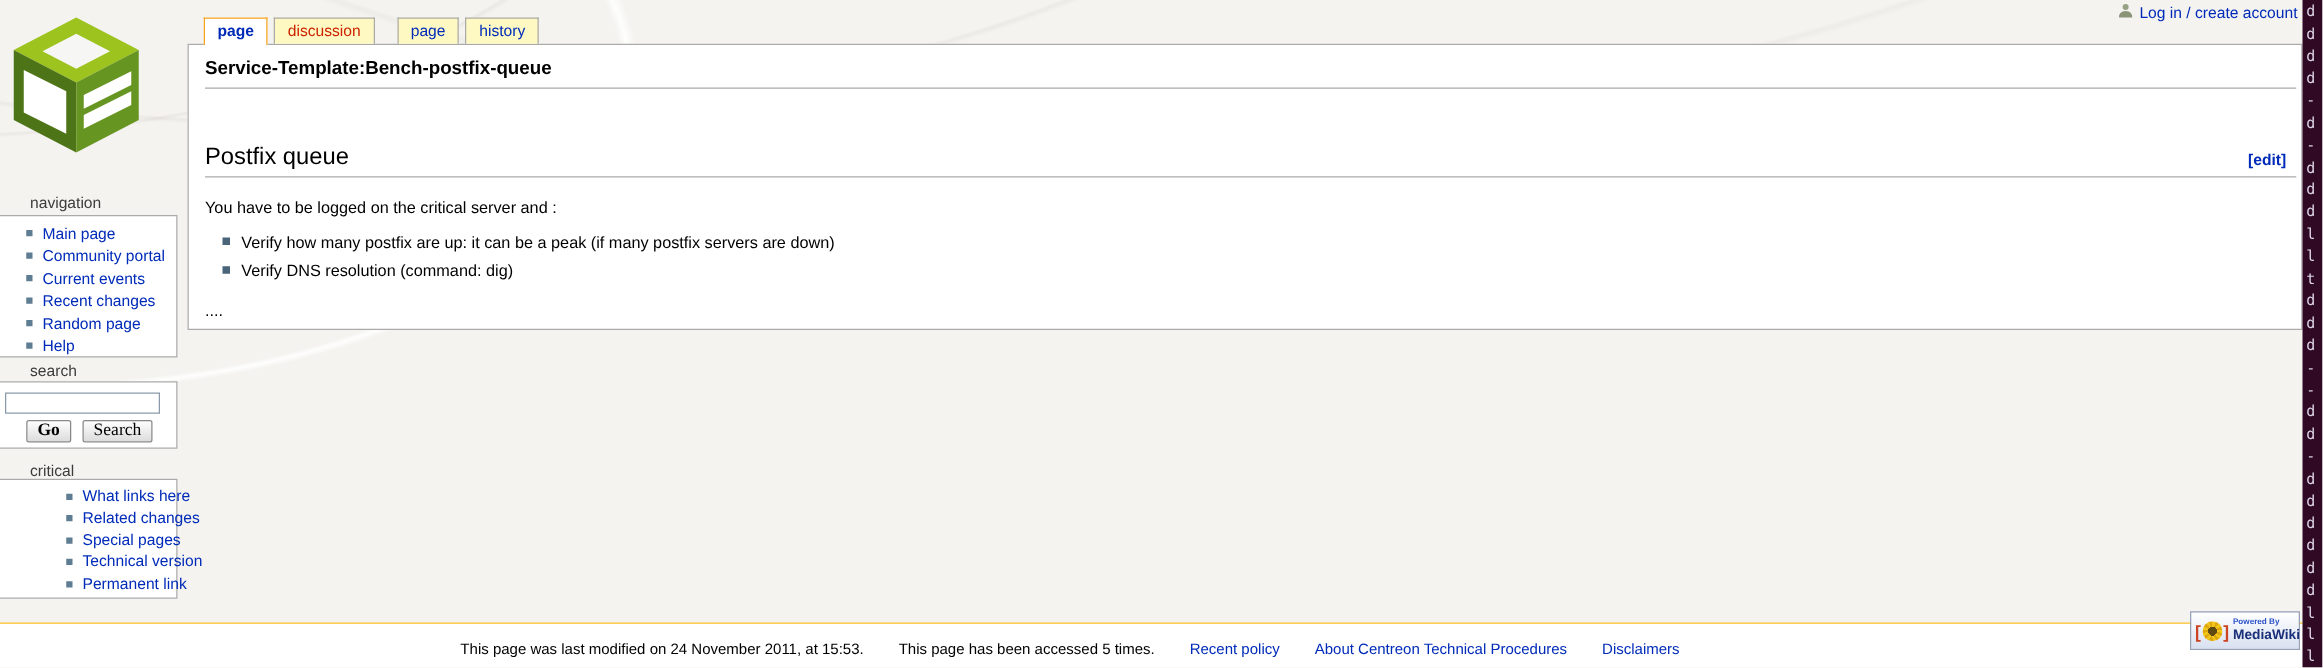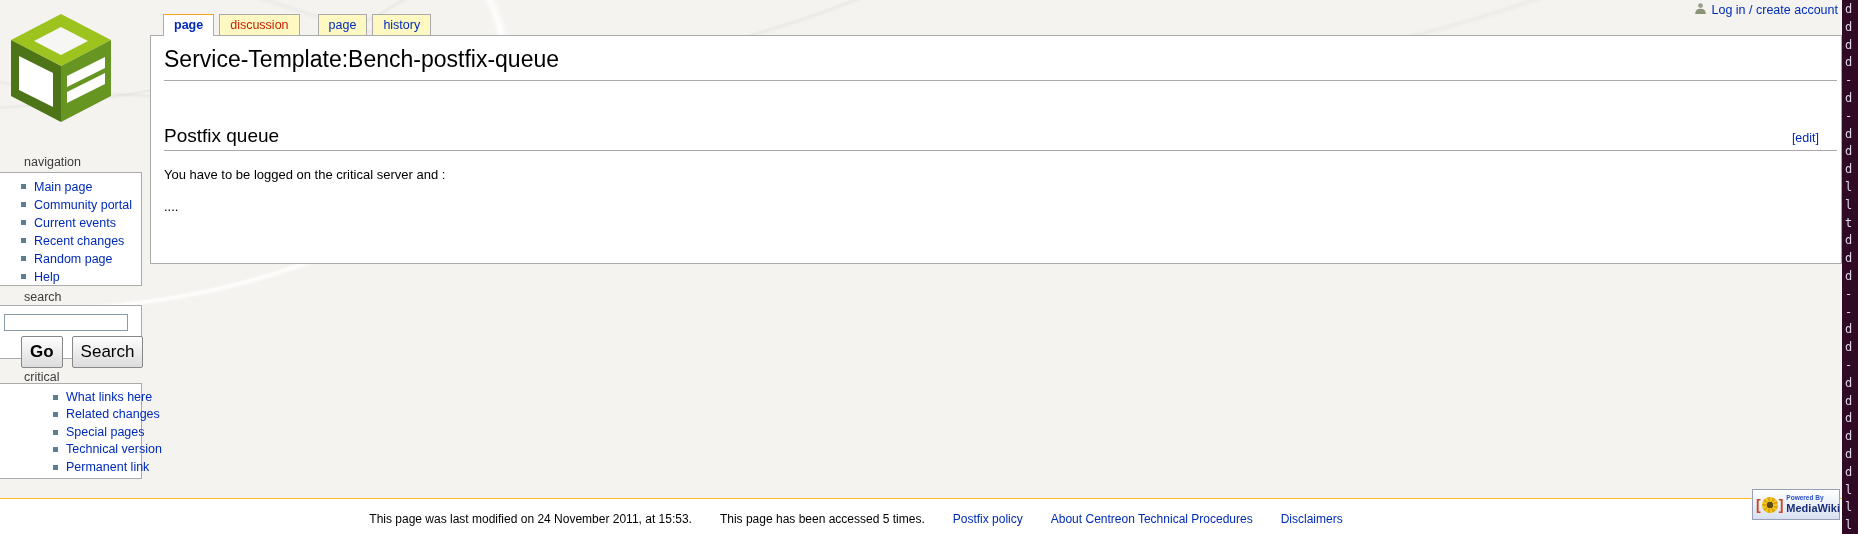--- a/index.html
+++ b/index.html
@@ -34,23 +34,23 @@
   }
   .tab.selected { background:#fff; border-color:var(--tab-active-border,#f6a41e); font-weight:bold; height:22px; margin-bottom:-1px; z-index:4; }
   .tab.new { color:var(--new-link,#cc2200); }
   .tab.gap-before { margin-left:13px; }
 
   
   #content {
     position:absolute; left:150px; top:35px; width:1692px; height:229px;
     background:#fff; border:1px solid #aaa; padding:0 4px 0 13px; z-index:2;
   }
-  #page-title { font-size:23px; font-weight:normal; margin:10px 0 0; padding-bottom:6px; border-bottom:1px solid #aaa; line-height:1.2; }
+  #page-title { font-size:15px; font-weight:bold; margin:10px 0 0; padding-bottom:6px; border-bottom:1px solid #aaa; line-height:1.2; }
   #content h2 { font-size:19px; font-weight:normal; margin:45px 0 16px; padding-bottom:4px; border-bottom:1px solid #aaa; position:relative; line-height:1.1; }
-  .editsection { position:absolute; right:18px; bottom:5px; font-size:12.5px; font-weight:normal; }
+  .editsection { position:absolute; right:8px; bottom:5px; font-size:12.5px; font-weight:bold; }
   .body-text { font-size:13px; line-height:15px; }
   p.intro { margin:11px 0 13px; }
   ul.body-list { list-style:none; margin:10px 0 0 14px; padding:0; }
   ul.body-list li { position:relative; padding-left:15px; margin-bottom:8px; }
   ul.body-list li::before { content:""; position:absolute; left:0; top:4px; width:6px; height:6px; background:#4a657a; }
   p.outro { margin:17px 0 0; }
 
   
   .portlet-label { position:absolute; left:1px; font-size:12.5px; color:#3c3c3c; z-index:2;margin-left:23px; }
   #nav-label { top:155px; }
@@ -63,21 +63,21 @@
   .portlet-box ul { list-style:none; margin:0; padding:5px 0 4px 47px; }
   .portlet-box li { position:relative; font-size:12.5px; line-height:18px; white-space:nowrap; }
   #toolbox-box li { line-height:17.4px;margin-left:32px; }
   .portlet-box li::before { content:""; position:absolute; left:-13px; top:6px; width:5px; height:5px; background:#5f7d92; }
   #search-input {
     display:block; margin:8px 0 0 17px; width:124px; height:17px;
     border:1px solid #8a9aa8; background:#fff; font-size:12px; padding:0 3px;
   }
   .search-buttons { display:flex; gap:9px; margin:5px 0 0 34px; }
   .btn {
-    font-family:Liberation Sans, sans-serif; font-size:17px; height:32px; padding:0 8px;
+    font-family:Liberation Serif, serif; font-size:14px; height:18px; padding:0 8px;
     background:linear-gradient(#fefefe,#dcdcdc); border:1px solid #888; border-radius:2px; cursor:pointer;
   }
   .btn.bold { font-weight:bold; }
 
   
   #footer {
     position:absolute; left:0; top:498px; width:1842px; height:43px; background:#fff;
     border-top:1px solid var(--footer-border,#fabd23); border-bottom:1px solid var(--footer-border,#fabd23); z-index:1;
   }
   .footer-row { display:flex; justify-content:center; gap:28px; padding-top:13px; font-size:12px; margin-right:130px; white-space:nowrap; }
@@ -137,20 +137,24 @@
   <div class="tab">history</div>
 </div>
 
 <div id="content">
   <h1 id="page-title">Service-Template:Bench-postfix-queue</h1>
   <h2>
     <span>Postfix queue</span>
     <span class="editsection link">[edit]</span>
   </h2>
   <p class="intro body-text">You have to be logged on the critical server and :</p>
+  <ul class="body-list body-text">
+    <li>Verify how many postfix are up: it can be a peak (if many postfix servers are down)</li>
+    <li>Verify DNS resolution (command: dig)</li>
+  </ul>
   <p class="outro body-text">....</p>
 </div>
 
 <div class="portlet-label" id="nav-label">navigation</div>
 <div class="portlet-box" id="nav-box">
   <ul>
     <li><span class="link">Main page</span></li>
     <li><span class="link">Community portal</span></li>
     <li><span class="link">Current events</span></li>
     <li><span class="link">Recent changes</span></li>
@@ -176,21 +180,21 @@
     <li><span class="link">Special pages</span></li>
     <li><span class="link">Technical version</span></li>
     <li><span class="link">Permanent link</span></li>
   </ul>
 </div>
 
 <div id="footer">
   <div class="footer-row">
     <span>This page was last modified on 24 November 2011, at 15:53.</span>
     <span>This page has been accessed 5 times.</span>
-    <span class="link">Postfix policy</span>
+    <span class="link">Recent policy</span>
     <span class="link">About Centreon Technical Procedures</span>
     <span class="link">Disclaimers</span>
   </div>
 </div>
 
 <div id="badge">
   <span class="bracket">[</span>
   <span class="sunflower"></span>
   <span class="bracket">]</span>
   <span class="badge-text">

